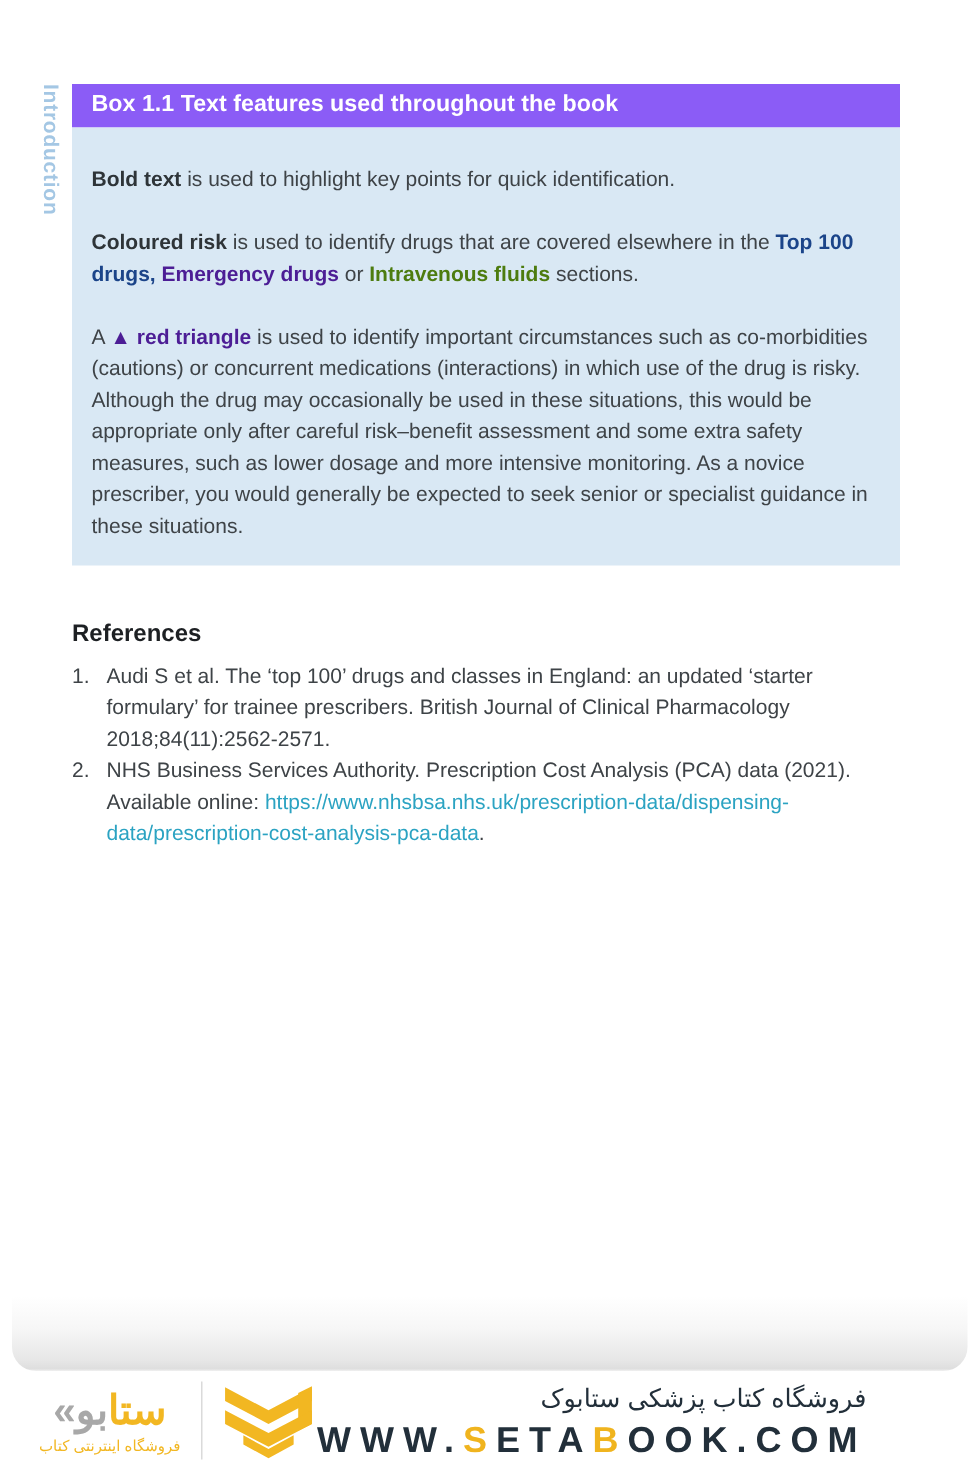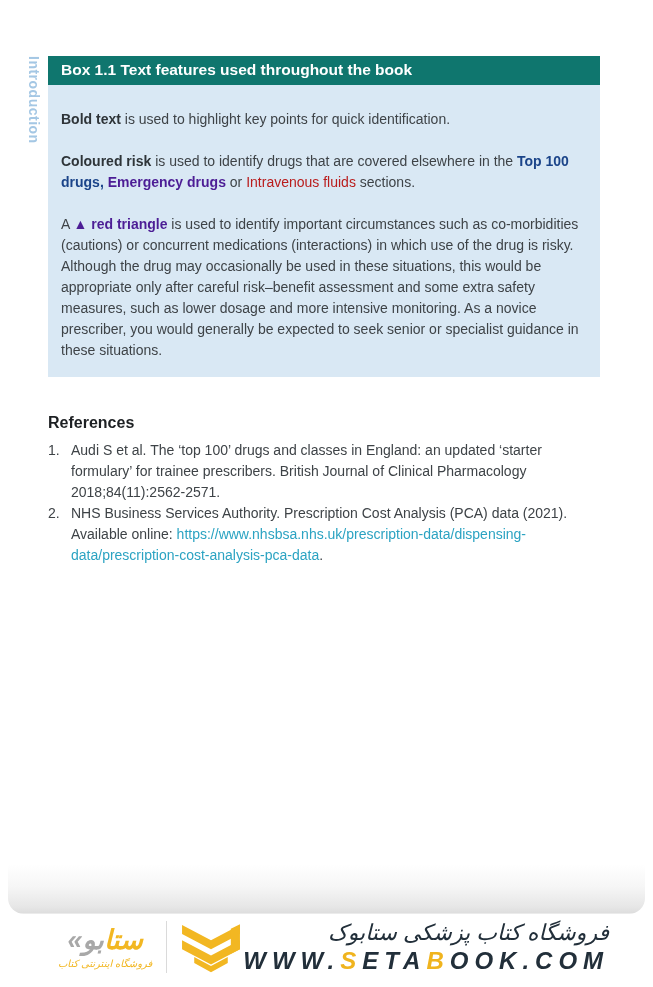--- a/index.html
+++ b/index.html
@@ -12,36 +12,36 @@
   
   .side-label{
     position:absolute;left:26px;top:56px;
     writing-mode:vertical-rl;
     color:#a4c7e4;font-weight:700;font-size:14px;letter-spacing:.5px;
   }
 
   
   .feature-box{position:absolute;left:48px;top:56px;width:552px;}
   .feature-box-header{
-    background:#0f766e;color:#ffffff;font-weight:700;font-size:15.5px;
+    background:#8b5cf6;color:#ffffff;font-weight:700;font-size:15.5px;
     padding:6px 13px 7px;line-height:16px;
   }
   .feature-box-body{
     background:#d9e8f4;color:#3e4347;font-size:14px;line-height:21px;
     padding:24px 13px 16px;
   }
   .feature-box-body p{margin:0 0 21px;}
   .feature-box-body p:last-child{margin-bottom:0;}
 
   
   .seg-normal{color:inherit;}
   .seg-bold{font-weight:700;color:#2e3438;}
   .seg-navy{font-weight:700;color:#1b4489;}
   .seg-red{font-weight:700;color:#4c1d95;}
-  .seg-cyan{font-weight:400;color:#b91c1c;}
+  .seg-cyan{font-weight:700;color:#4d7c0f;}
   .seg-link{color:#2ba3c2;}
   .seg-dark{color:#222f3a;}
   .seg-yellow{color:#f0b41e;}
 
   
   .references{position:absolute;left:48px;top:412px;width:558px;
     color:#3e4347;font-size:14px;line-height:21px;}
   .references h2{margin:0 0 7px;font-size:16px;font-weight:700;color:#1d2023;}
   .ref-item{display:flex;}
   .ref-num{flex:none;width:23px;}
@@ -55,37 +55,37 @@
       rgba(80,80,80,0) 0%,
       rgba(80,80,80,0.05) 45%,
       rgba(80,80,80,0.14) 86%,
       rgba(90,90,90,0.20) 97%,
       rgba(120,120,120,0.10) 100%);
   }
 
   
   .footer{
     position:absolute;left:26px;right:12px;bottom:4px;height:72px;
-    display:flex;justify-content:center;align-items:center;font-style:italic;
+    display:flex;justify-content:flex-start;align-items:center;
   }
   .brand{display:flex;align-items:center;}
   .wordmark-block{text-align:center;margin-right:14px;}
   .wordmark{
     direction:rtl;unicode-bidi:isolate;
     font-size:27px;font-weight:700;line-height:30px;white-space:nowrap;
   }
   .wm-primary{color:#f2b722;}
   .wm-secondary{color:#a8a8a8;}
   .wm-chev{color:#a8a8a8;direction:ltr;unicode-bidi:isolate;font-weight:700;}
   .wordmark-sub{color:#f2b722;font-size:10px;margin-top:3px;}
   .brand-divider{width:1px;height:52px;background:#dadada;margin-right:12px;}
   .emblem{display:block;}
 
   .site-info{text-align:right;}
-  .site-title-fa{color:#222f3a;font-size:22px;line-height:22px;margin-bottom:5px;}
+  .site-title-fa{color:#222f3a;font-size:17px;line-height:22px;margin-bottom:5px;}
   .site-url{font-size:24px;font-weight:700;letter-spacing:6px;line-height:24px;white-space:nowrap;}
 </style>
 </head>
 <body>
 
 <div class="side-label">Introduction</div>
 
 <section class="feature-box">
   <header class="feature-box-header">Box 1.1 Text features used throughout the book</header>
   <div class="feature-box-body">

